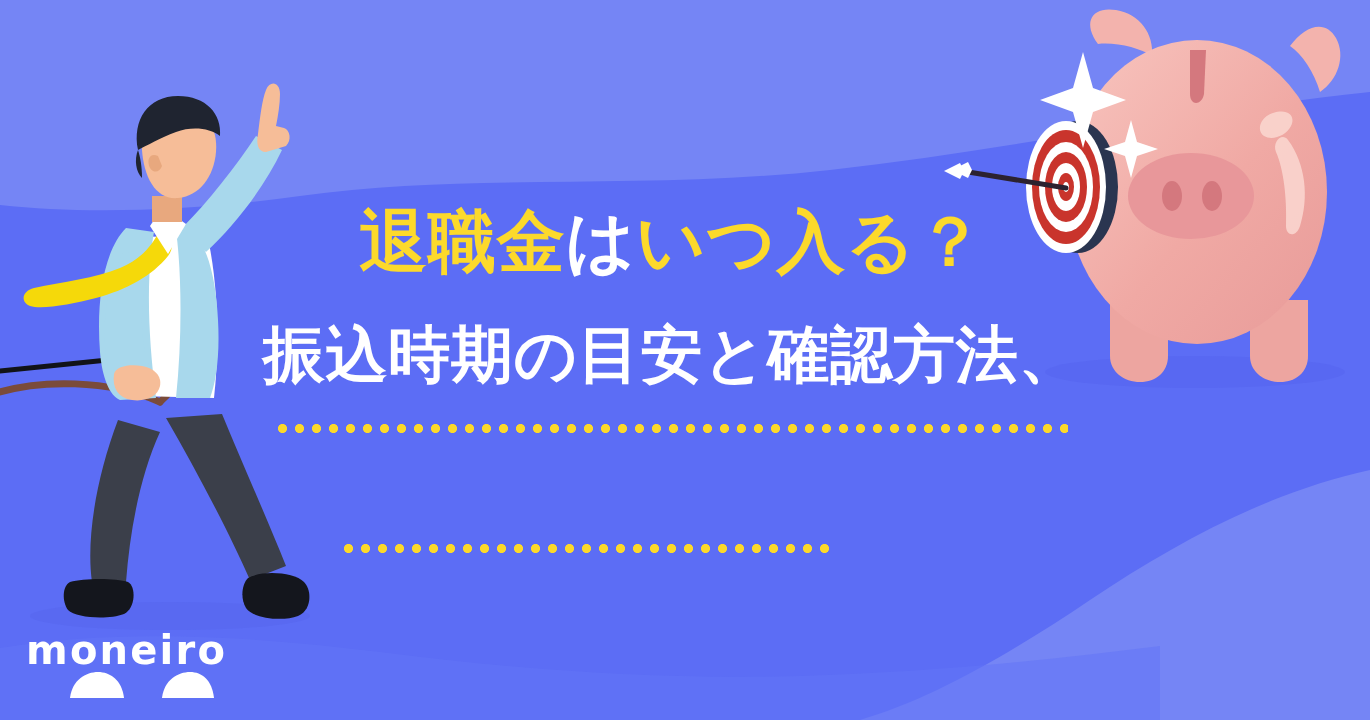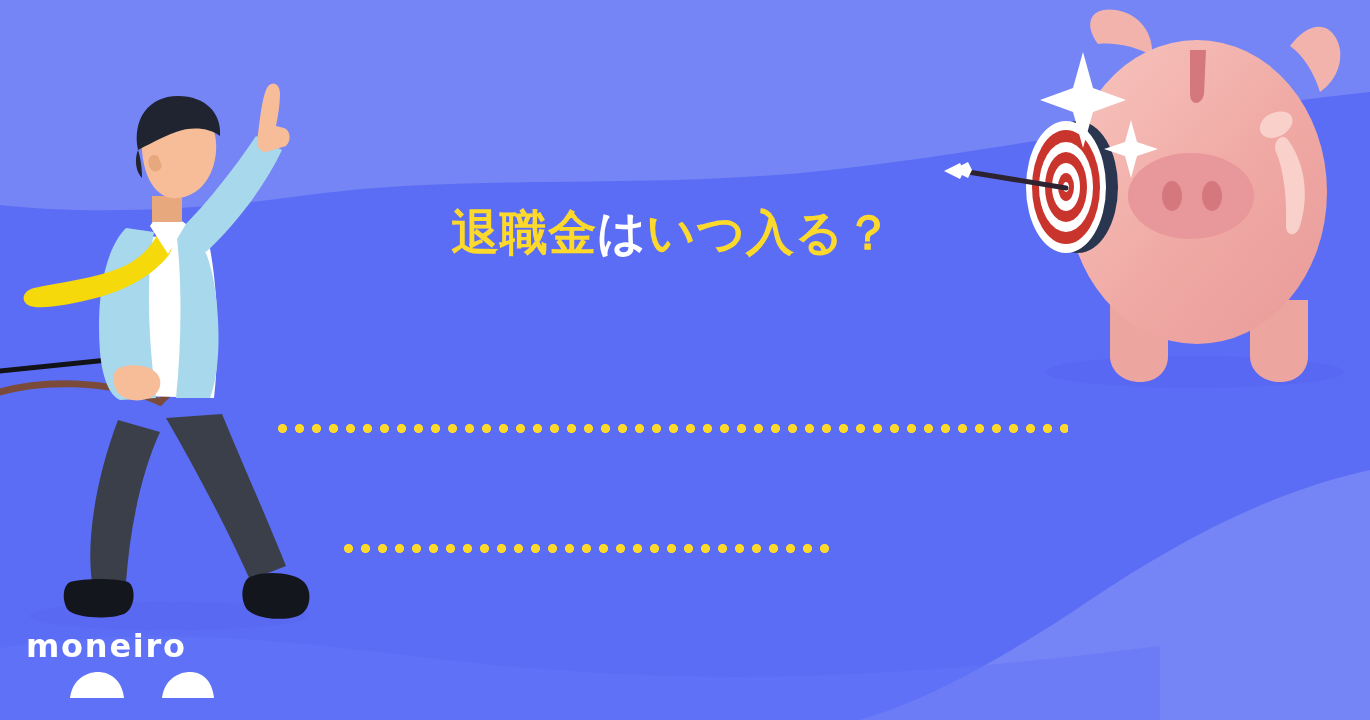--- a/index.html
+++ b/index.html
@@ -28,21 +28,21 @@
     position:relative;
     white-space:nowrap;
     font-weight:700;
     color:#ffffff;
     letter-spacing:0.012em;
     line-height:1.0;
     text-align:center;
     font-family:"DejaVu Sans","Liberation Sans",sans-serif;
   }
   #title-line-1 {
-    font-size:48px;
+    font-size:68px;
     height:82px;
     padding-top:2px;
   }
   #title-line-2 {
     font-size:62px;
     height:78px;
     margin-top:32px;
     padding-top:4px;
   }
   #title-line-3 {
@@ -69,21 +69,21 @@
   
   #logo {
     position:absolute;
     left:22px; bottom:18px;
     z-index:40;
     width:200px; height:72px;
   }
   #logo-wordmark {
     position:absolute;
     left:4px; top:0;
-    font-size:32px;
+    font-size:40px;
     font-weight:600;
     color:#ffffff;
     letter-spacing:0.055em;
     font-family:"DejaVu Sans","Liberation Sans",sans-serif;
     line-height:1;
     text-align:center;
   }
 </style>
 </head>
 <body>
@@ -219,20 +219,21 @@
              C210,128 192,126 176,132 C160,138 146,146 138,150 Z" fill="#1f2430"></path>
     <path d="M138,150 C134,160 136,172 142,178 C142,166 140,156 138,150 Z" fill="#1f2430"></path>
   </svg>
 
   <div id="title-block">
 
     <div class="title-line" id="title-line-1">
       <span class="accent">退職金</span><span>は</span><span class="accent">いつ入る？</span>
     </div>
 
+    <div class="title-line" id="title-line-2">振込時期の目安と確認方法、</div>
 
 
     <div class="dot-rule" id="dot-rule-1"></div>
     <div class="dot-rule" id="dot-rule-2"></div>
   </div>
 
   <div id="logo">
     <div id="logo-wordmark">moneiro</div>
     <svg width="200" height="72" viewBox="0 0 200 72" aria-hidden="true" style="position:absolute;left:0;top:0;">
       <path d="M48,68 C50,50 64,42 76,42 C88,42 100,50 102,68 Z" fill="#ffffff"></path>

